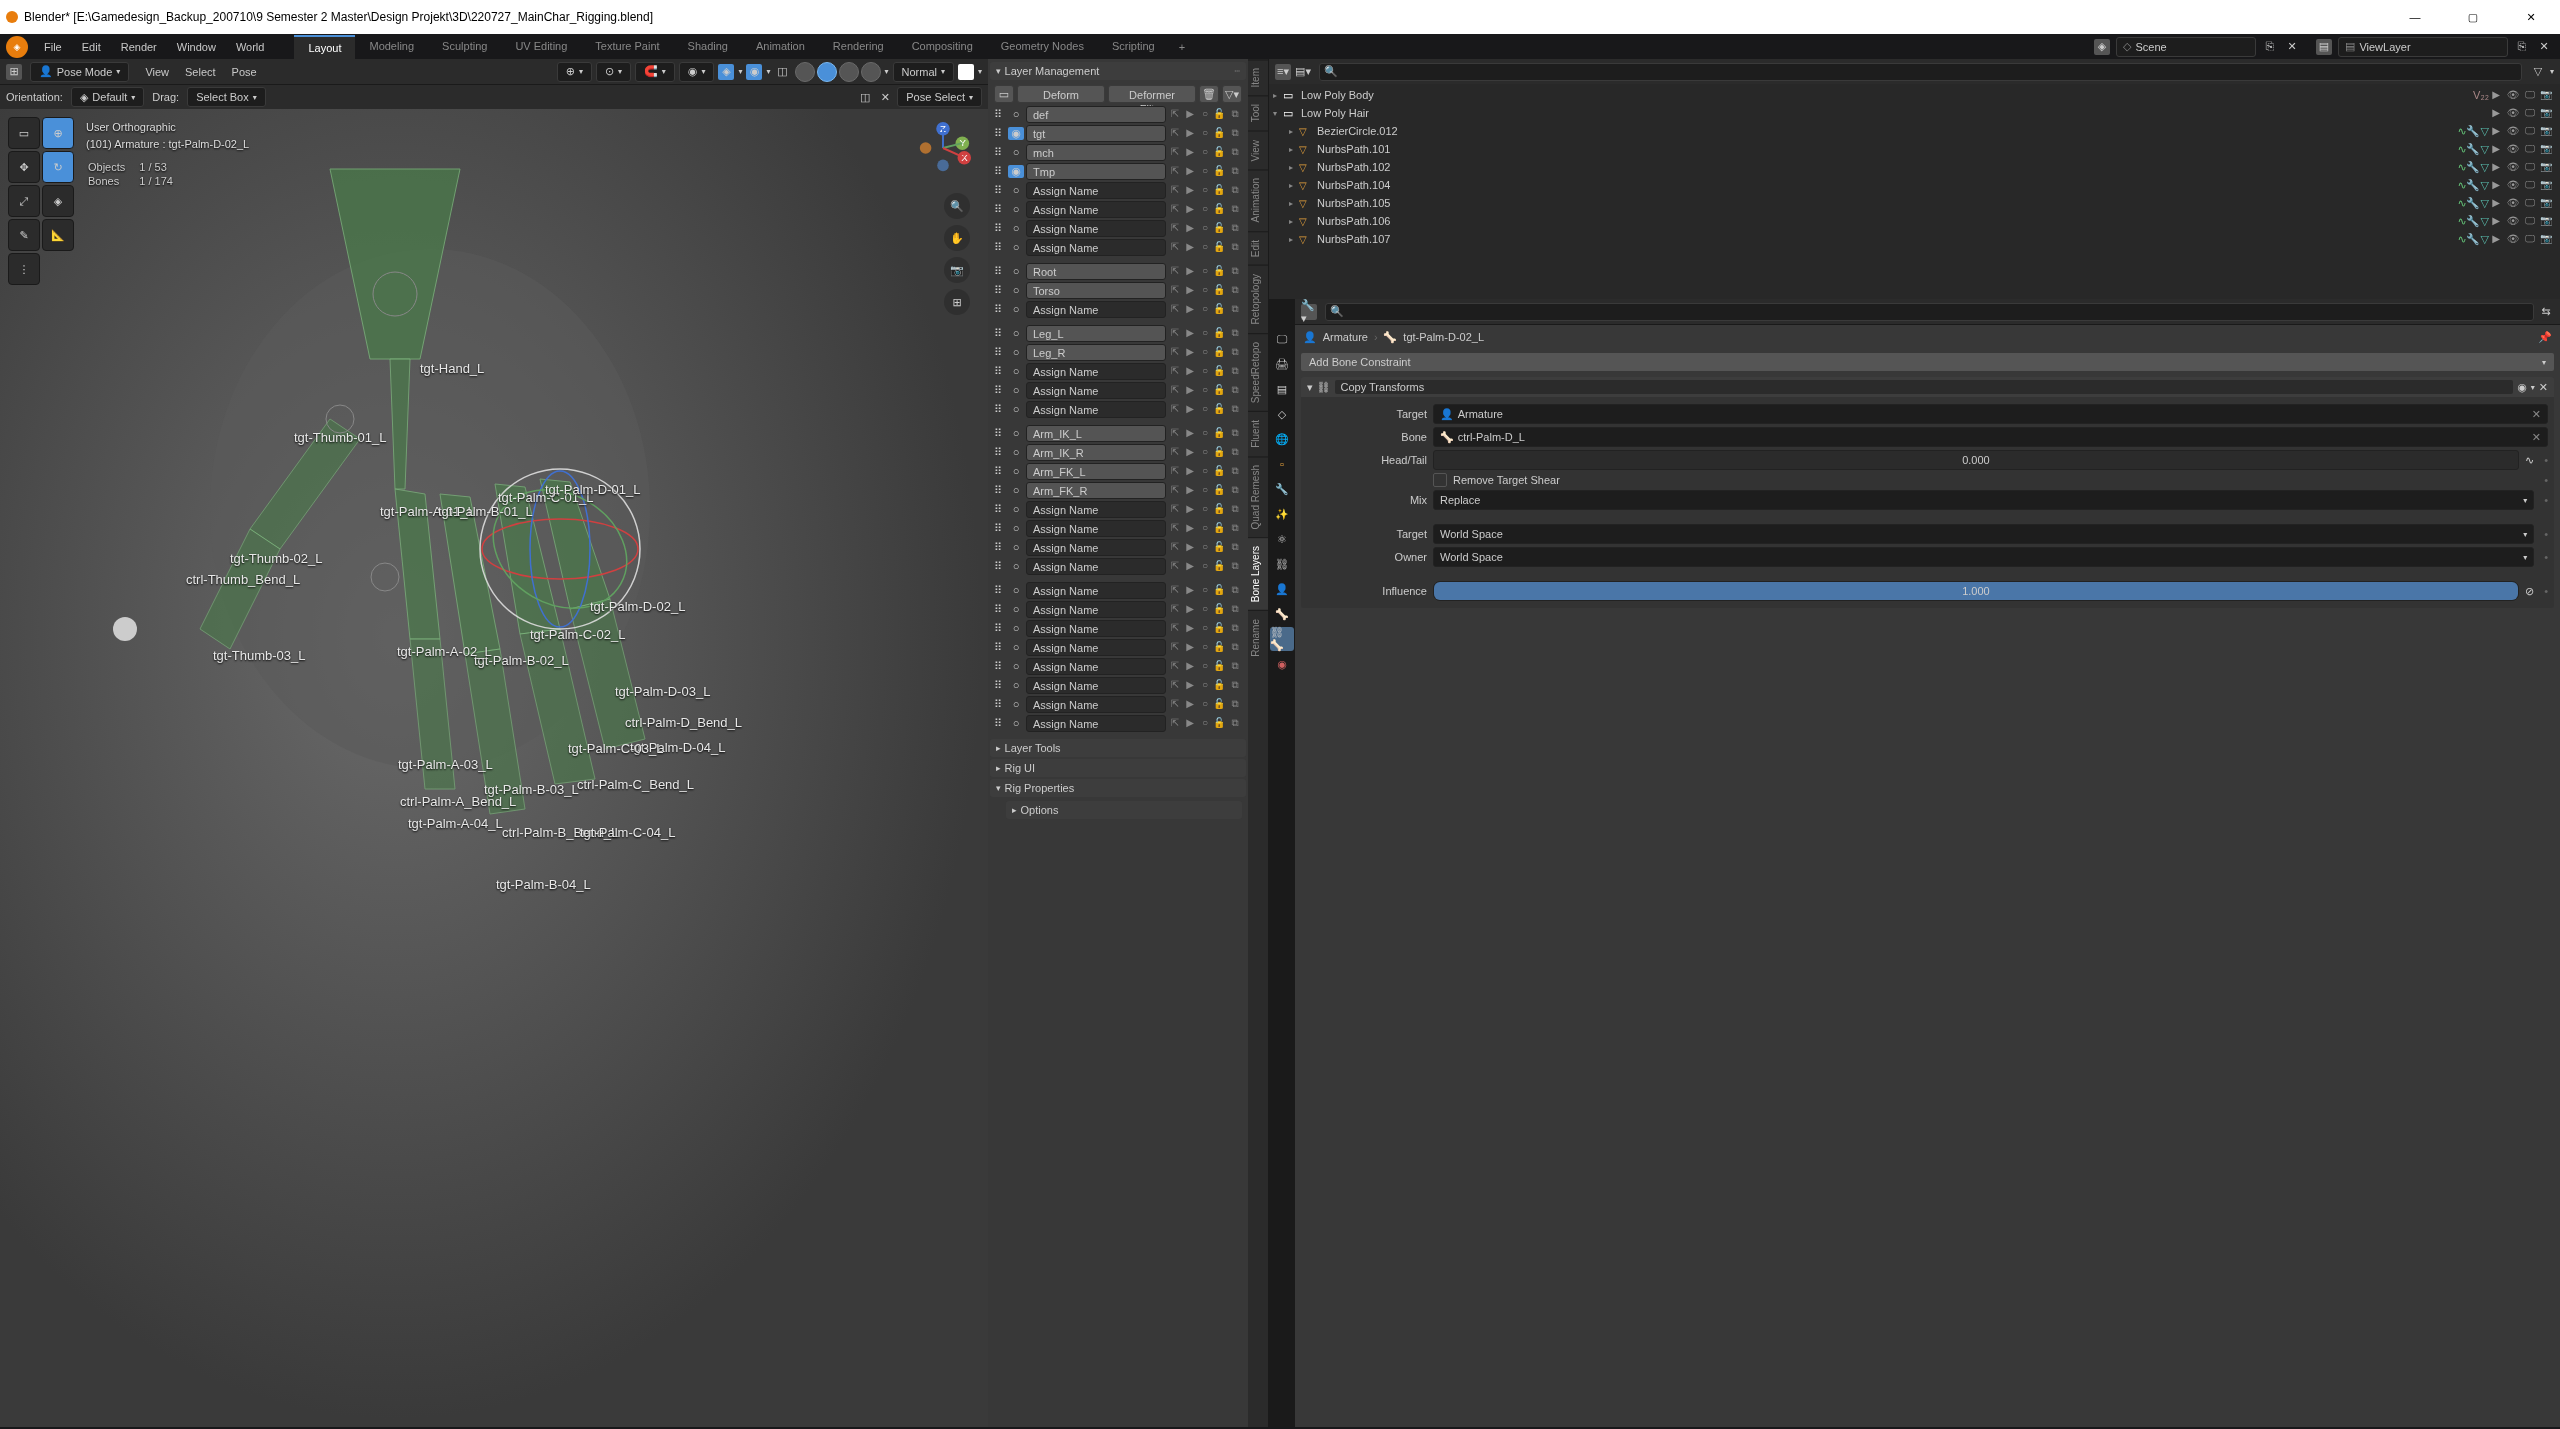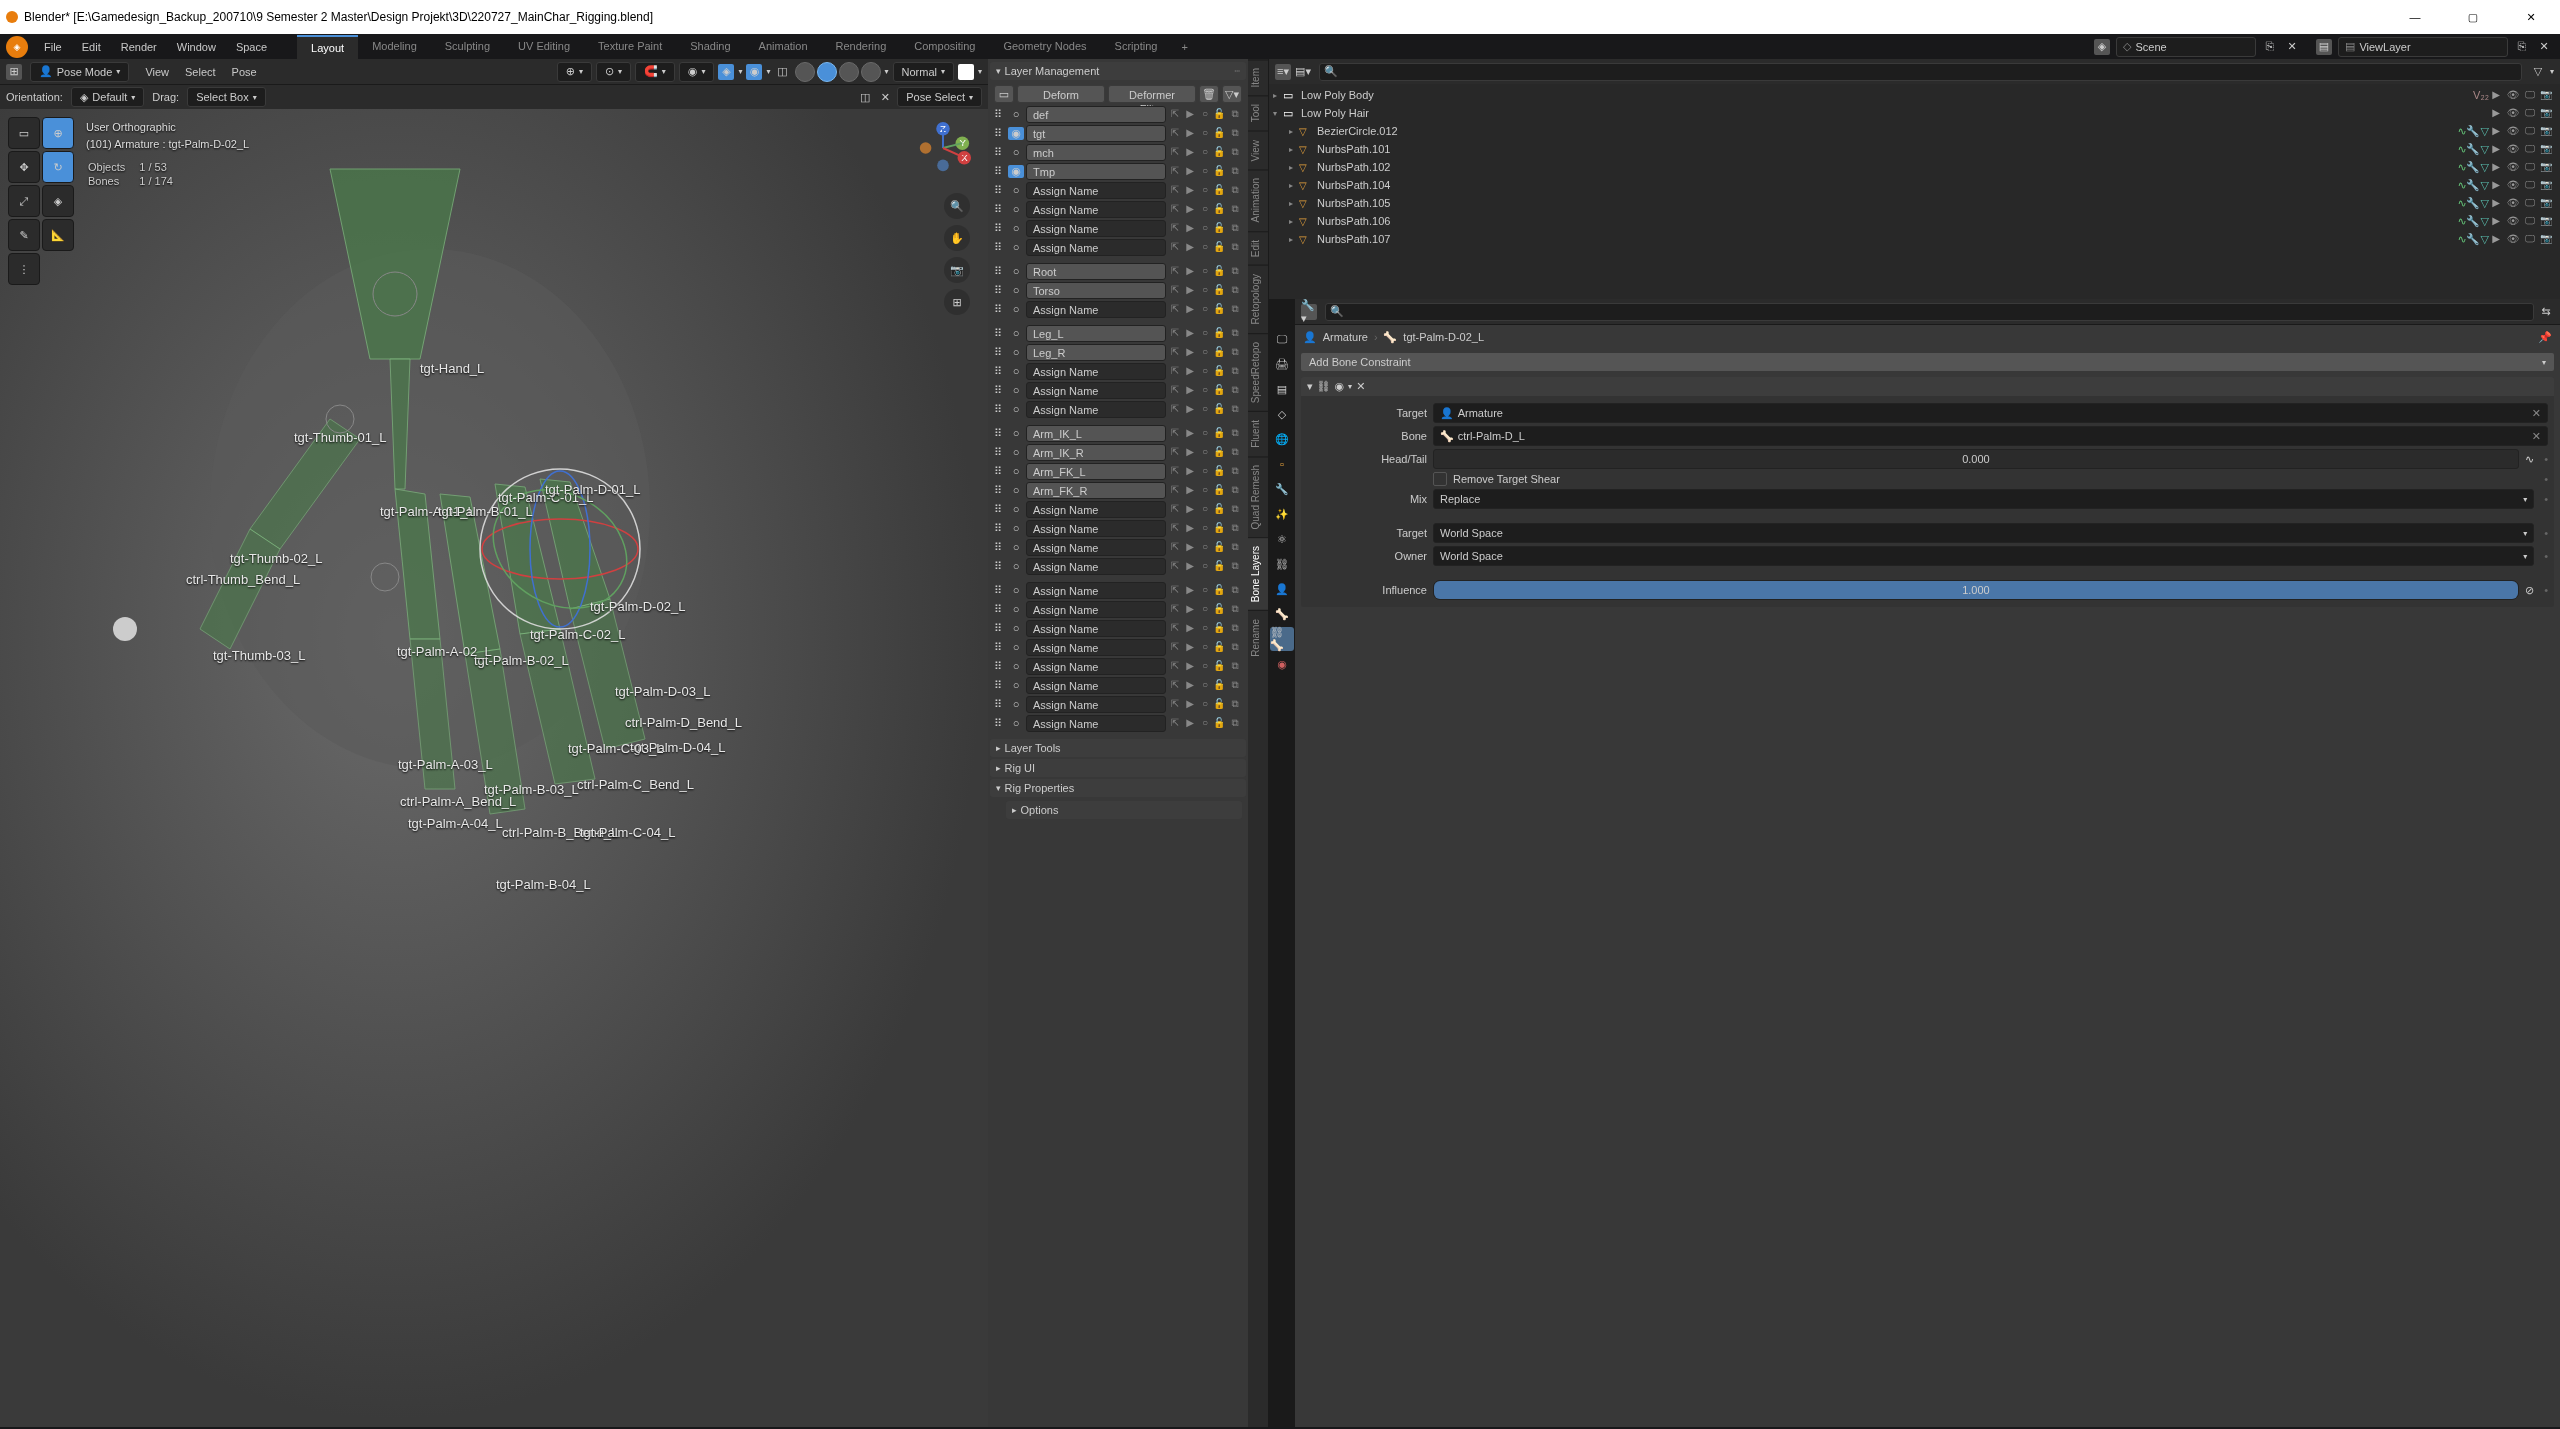--- a/index.html
+++ b/index.html
@@ -136,21 +136,21 @@
   </div>
 </div>
 
 <div class="topbar">
   <div class="blender-logo">◈</div>
   <div class="menu-main" id="main-menu">
       <span>File</span>
       <span>Edit</span>
       <span>Render</span>
       <span>Window</span>
-      <span>Space</span>
+      <span>World</span>
     </div>
   <div class="workspaces" id="workspaces">
       <div class="ws-tab active">Layout</div>
       <div class="ws-tab">Modeling</div>
       <div class="ws-tab">Sculpting</div>
       <div class="ws-tab">UV Editing</div>
       <div class="ws-tab">Texture Paint</div>
       <div class="ws-tab">Shading</div>
       <div class="ws-tab">Animation</div>
       <div class="ws-tab">Rendering</div>
@@ -988,20 +988,21 @@
           <span style="margin-left:auto;color:#888;">📌</span>
         </div>
         <div class="add-constraint">
           <span>Add Bone Constraint</span>
           <span style="font-size:8px;">▾</span>
         </div>
         <div class="constraint-panel">
           <div class="constraint-hdr">
             <span class="chev">▾</span>
             <span>⛓</span>
+            <div style="flex:1;background:#2b2b2b;border-radius:2px;padding:1px 6px;">Copy Transforms</div>
             <span>◉</span>
             <span style="font-size:8px;">▾</span>
             <span>✕</span>
           </div>
           <div class="constraint-body">
             <div class="prop-row">
               <div class="prop-label">Target</div>
               <div class="prop-field darker">
                   <span style="color:#e8a33d;margin-right:4px;">👤</span>
                   <span>Armature</span>

